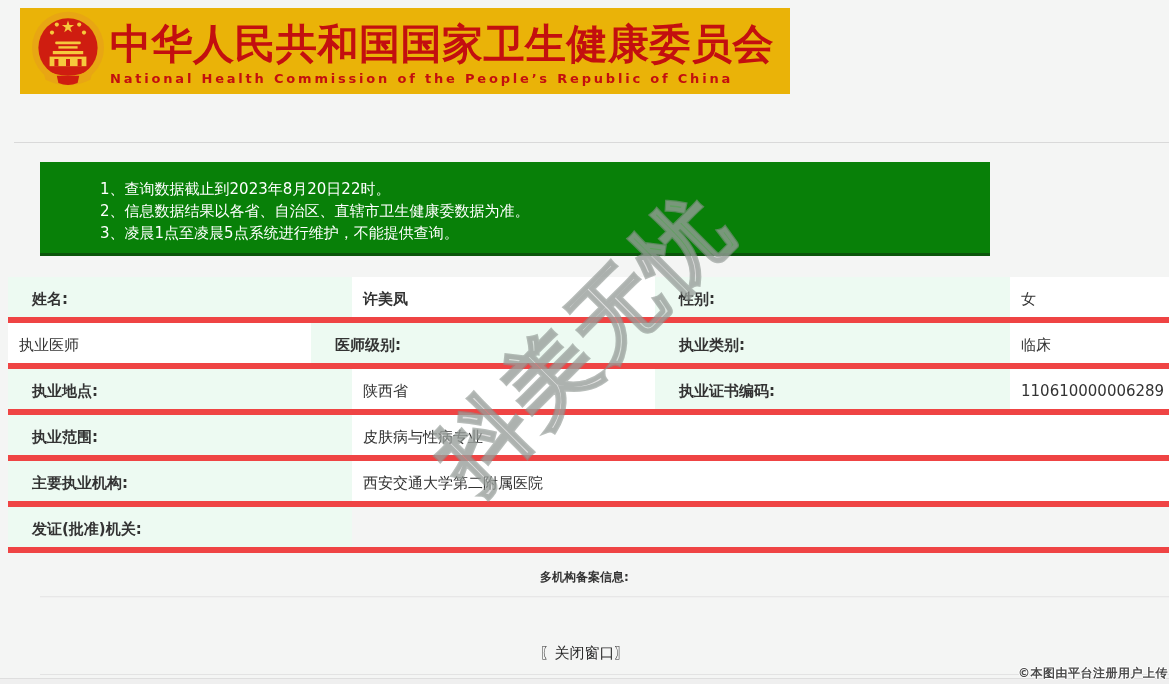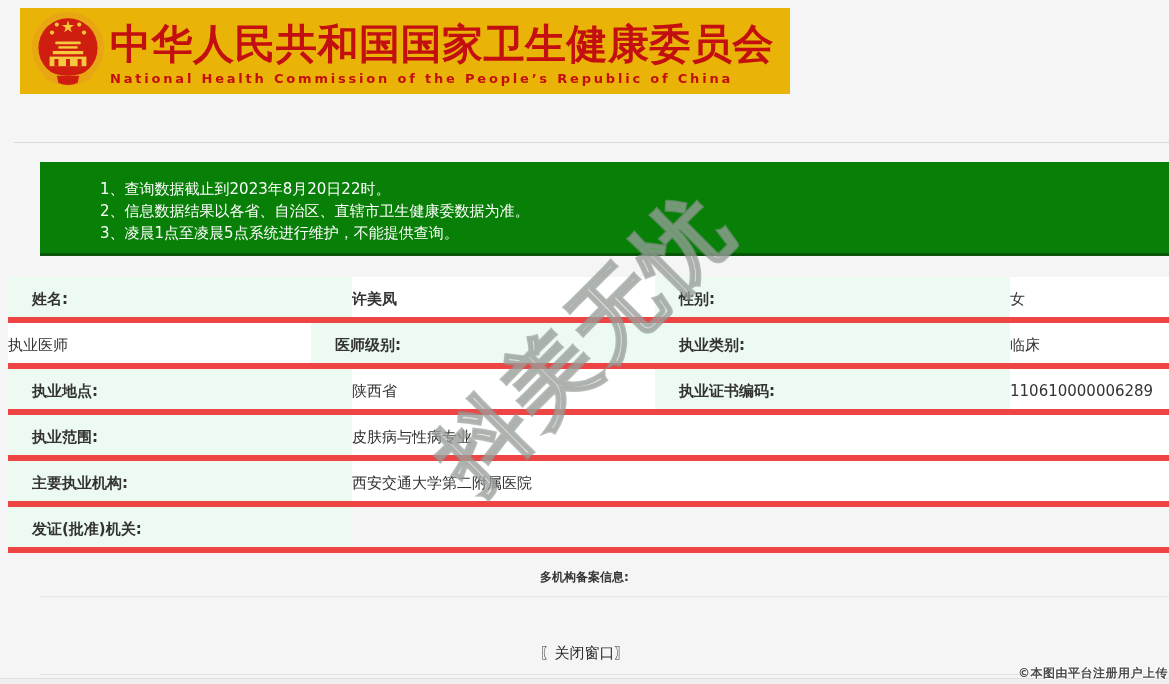--- a/index.html
+++ b/index.html
@@ -28,31 +28,31 @@
   }
   
   .top-divider { position:absolute; left:14px; right:0; top:142px; height:1px; background:#d9d9d9; }
   .section-divider { position:absolute; left:40px; right:0; top:596px; height:2px;
     background:#e7e7e7; border-bottom:1px solid #f0f0f0; }
   .bottom-divider-a { position:absolute; left:40px; right:0; top:674px; height:1px; background:#e3e3e3; }
   .bottom-divider-b { position:absolute; left:0; right:0; top:678px; height:1px; background:#dedede; }
   .bottom-strip { position:absolute; left:0; right:0; top:679px; bottom:0; background:#efefef; }
   
   .notice {
-    position:absolute; left:40px; top:162px; width:1129px; height:94px;
+    position:absolute; left:40px; top:162px; width:950px; height:94px;
     background:#088008; border-bottom:3px solid #0b550b;
     padding:16px 20px 0 60px;
   }
   .notice-line { color:#ffffff; font-size:15px; line-height:22px; white-space:nowrap; }
   
   .rtable { position:absolute; left:8px; top:277px; width:1161px; }
   .trow { display:flex; height:46px; border-bottom:6px solid #ef4444; }
   .cell { line-height:44px; font-size:15px; overflow:hidden; white-space:nowrap; }
   .label { background:#edfaf2; font-weight:bold; padding-left:24px; }
-  .value { background:#ffffff; }
+  .value { background:#ffffff; padding-left:11px; }
   .c1 { width:344px; } .c2 { width:303px; } .c3 { width:355px; } .c4 { flex:1; }
   .cwide { flex:1; }
   .bold { font-weight:bold; }
   
   .multi-org {
     position:absolute; left:0; right:0; top:556px; height:42px;
     text-align:center; font-size:12px; font-weight:bold; line-height:42px; color:#333;
   }
   .close-window {
     position:absolute; left:0; right:0; top:644px;

